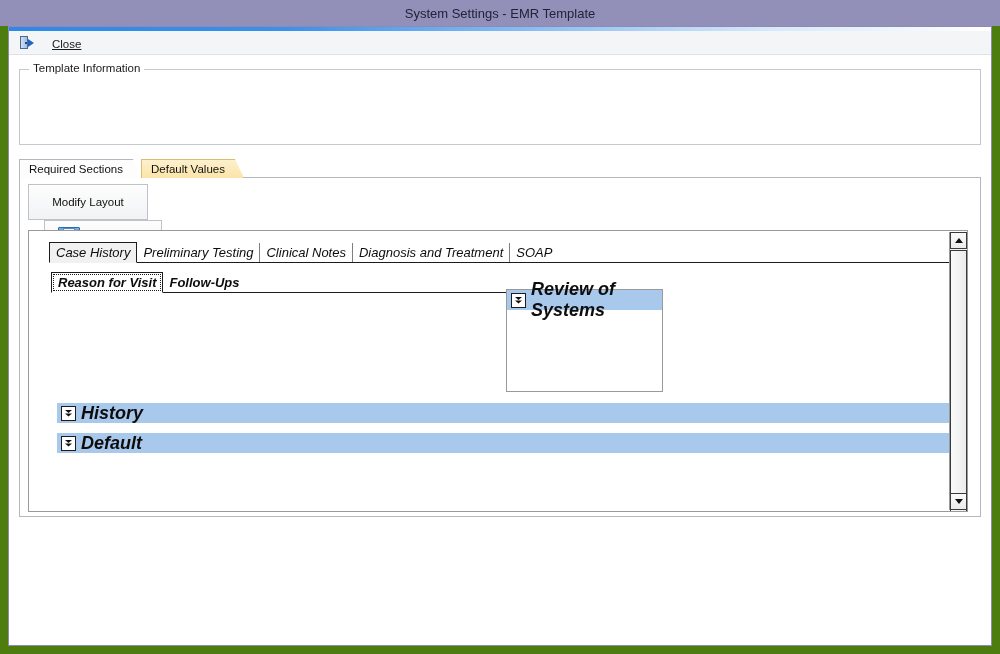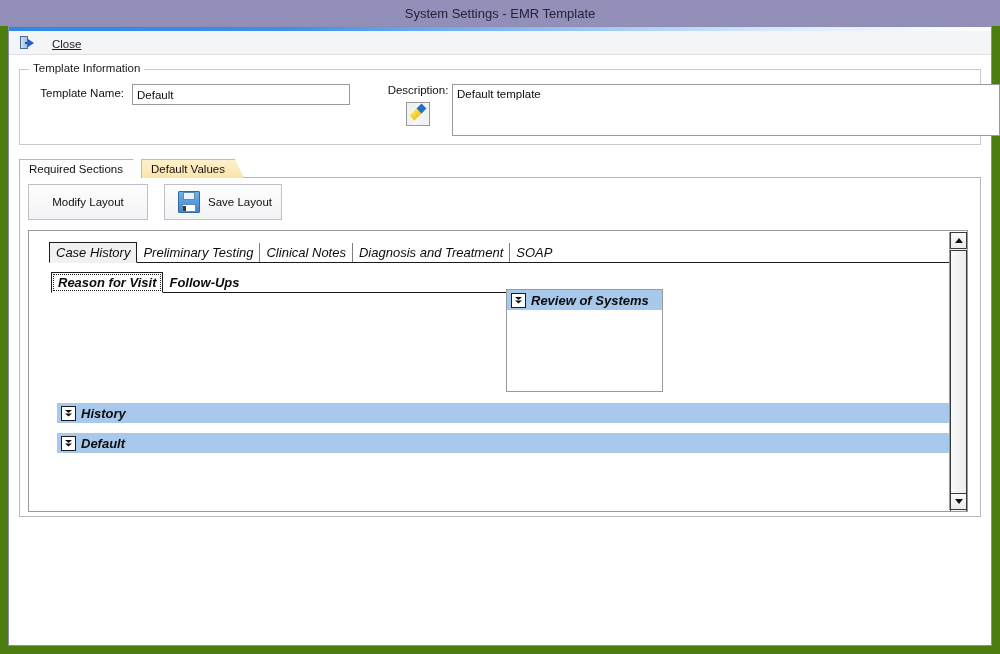--- a/index.html
+++ b/index.html
@@ -244,20 +244,21 @@
     background: #ffffff;
     height: 340px;
     position: relative;
     margin-top: -1px;
   }
 
   
   .layout-btns {
     display: flex;
     padding: 6px 8px 0 8px;
+    flex-direction: column;
   }
   .btn {
     height: 36px;
     border: 1px solid #bfc2c6;
     background: linear-gradient(to bottom, #fdfdfd, #f2f3f5);
     display: flex;
     align-items: center;
     justify-content: center;
     gap: 8px;
     font-size: 11.5px;
@@ -367,21 +368,21 @@
   .sec-bar {
     background: #a8c8ec;
     height: 20px;
     display: flex;
     align-items: center;
     padding-left: 4px;
     gap: 5px;
     cursor: default;
   }
   .sec-title {
-    font-size: 13px;
+    font-size: 18px;
     font-style: italic;
     font-weight: bold;
     color: #0d0d0d;
   }
   .chev {
     width: 15px; height: 15px;
     background: #ffffff;
     border: 1px solid #1c1c1c;
     display: flex;
     align-items: center;
@@ -469,38 +470,20 @@
         </span>
         <span>Close</span>
       </div>
     </div>
 
     <div class="content">
 
       <div class="groupbox">
         <span class="groupbox-legend">Template Information</span>
 
-        <div class="fields-row">
-          <div style="display:flex;align-items:flex-start;">
-            <span class="field-label tn-label">Template Name:</span>
-            <input class="text-input" type="text" value="Default" style="">
-          </div>
-
-          <div class="desc-block">
-            <div class="desc-left">
-              <span class="desc-label">Description:</span>
-              <div class="pencil-btn">
-                <span class="nib"></span>
-                  <span class="body"></span>
-                  <span class="tip"></span>
-              </div>
-            </div>
-            <textarea class="desc-area" style="">Default template</textarea>
-          </div>
-        </div>
       </div>
 
       <div class="tabstrip">
         <div class="tab white">
           <span>Required Sections</span>
         </div>
         <div class="tab tan">
           <span>Default Values</span>
         </div>
       </div>

